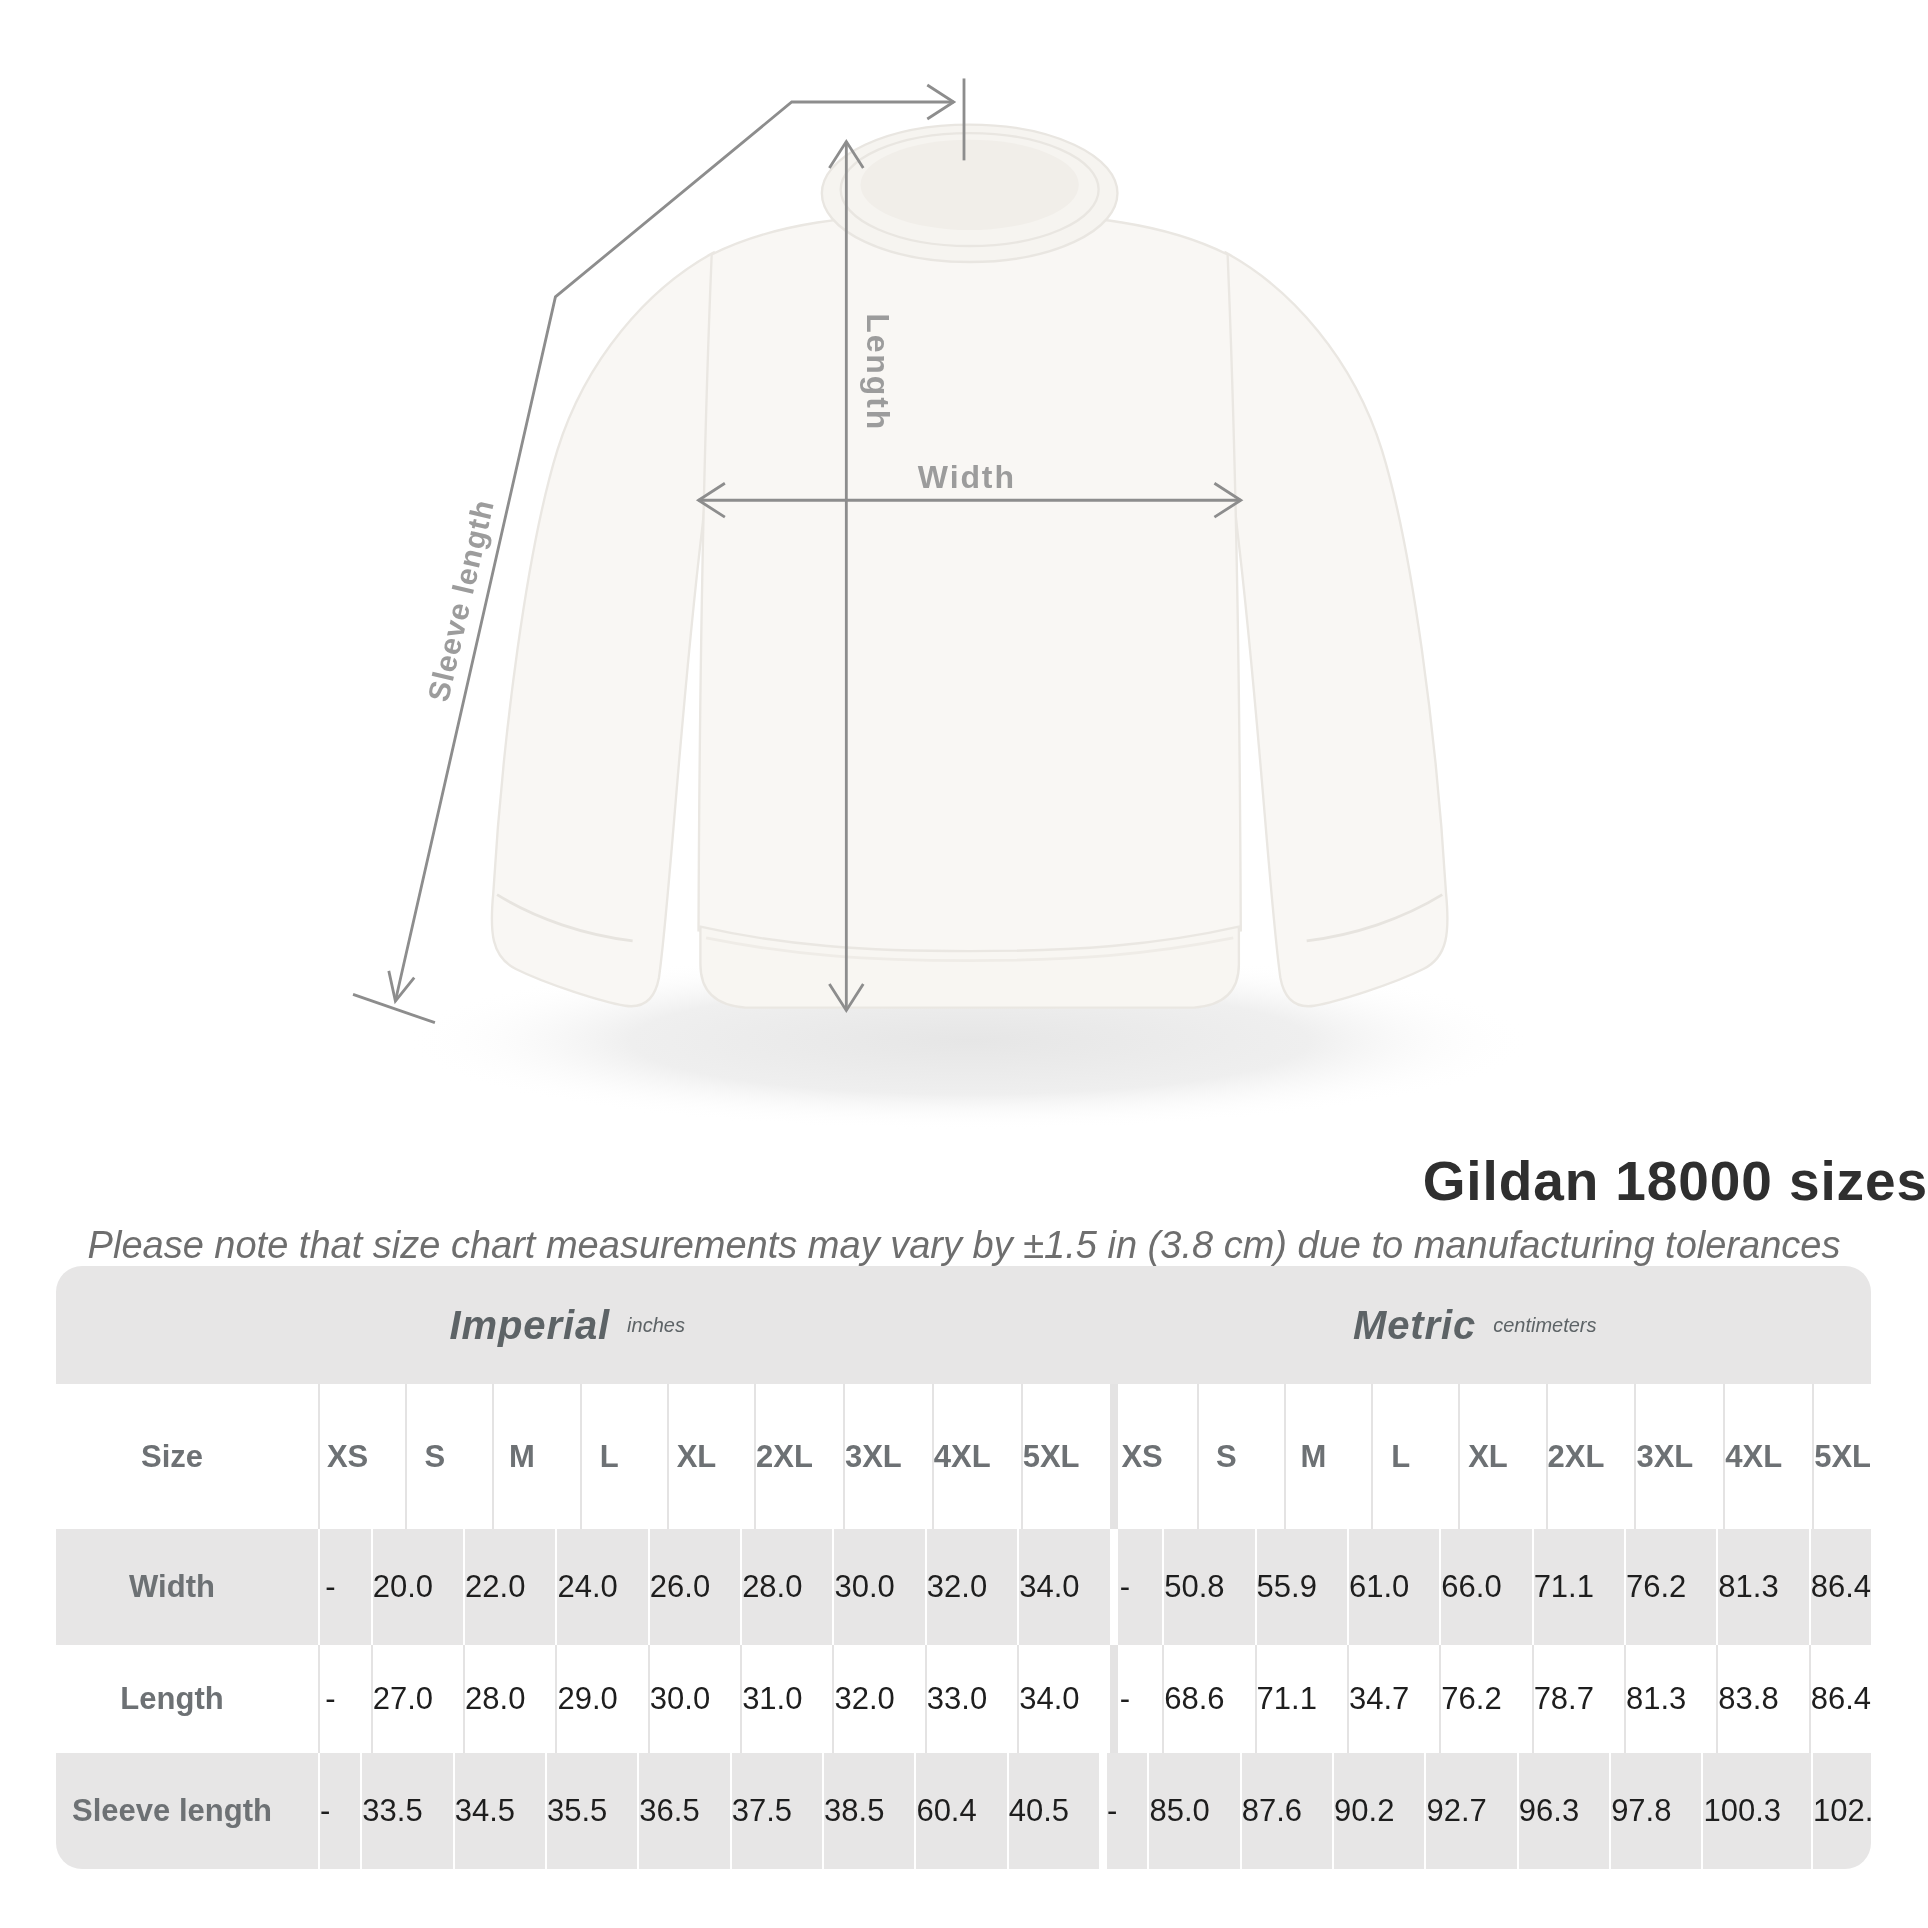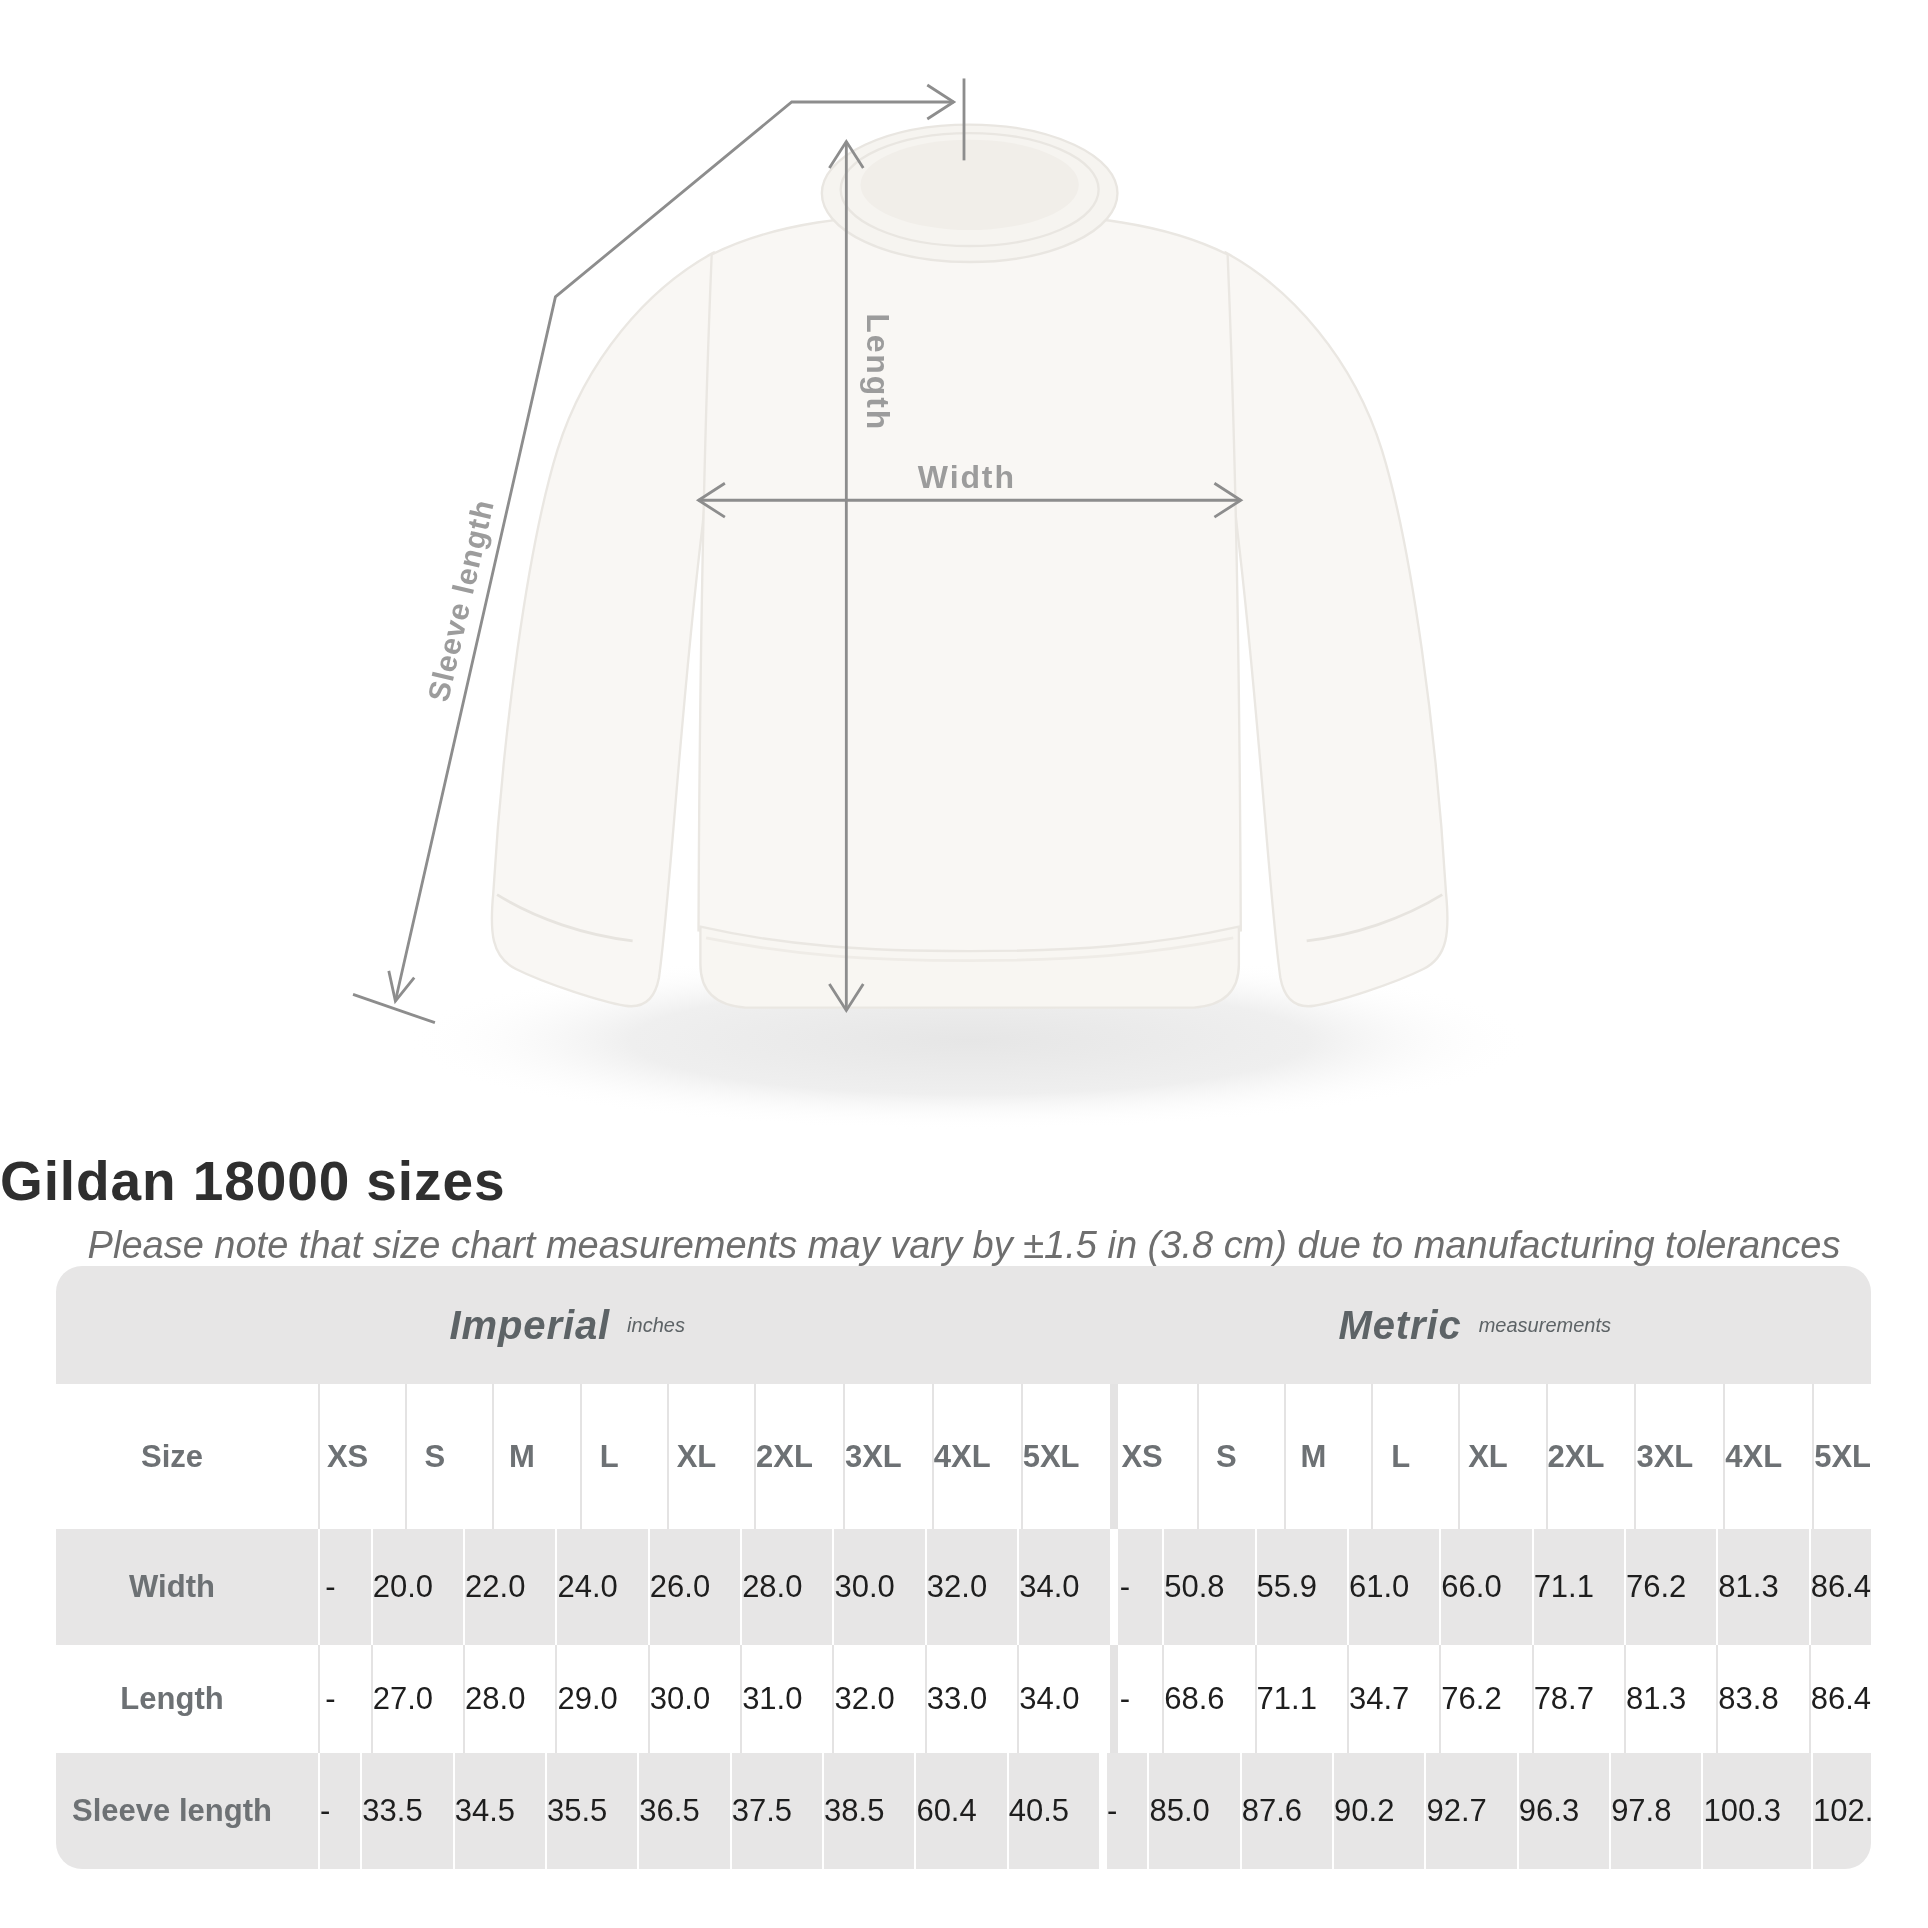--- a/index.html
+++ b/index.html
@@ -4,21 +4,21 @@
 <style>
   html,body{margin:0;padding:0;}
   body{
     width:1928px;height:1928px;position:relative;background:#ffffff;
     font-family:"Liberation Sans", sans-serif;overflow:hidden;
   }
   
   .diagram-wrap{position:absolute;left:0;top:0;width:1928px;height:1168px;}
   
   .chart-title{
-    position:absolute;left:0;top:1149px;width:1928px;text-align:left;
+    position:absolute;left:0;top:1149px;width:1928px;text-align:right;
     font-size:55px;font-weight:bold;color:#2f2f2f;letter-spacing:0.9px;
   }
   .chart-subtitle{
     position:absolute;left:0;top:1224px;width:1928px;text-align:center;
     font-size:38px;font-style:italic;color:#6e6e6e;
   }
   
   .size-table{
     position:absolute;left:56px;top:1266px;width:1815px;height:603px;
     border-radius:26px;overflow:hidden;background:#ffffff;
@@ -130,21 +130,21 @@
 <div class="chart-subtitle">Please note that size chart measurements may vary by ±1.5 in (3.8 cm) due to manufacturing tolerances</div>
 
 <div class="size-table">
   <div class="group-band">
     <div class="group-half imperial">
       <div class="group-label">Imperial</div>
       <div class="group-sublabel">inches</div>
     </div>
     <div class="group-half metric">
       <div class="group-label">Metric</div>
-      <div class="group-sublabel">measurements</div>
+      <div class="group-sublabel">centimeters</div>
     </div>
   </div>
   <div id="table-rows">
       <div class="t-row hdr">
         <div class="cell hdr-cell">Size</div>
         <div class="cell hdr-cell">XS</div>
         <div class="cell hdr-cell">S</div>
         <div class="cell hdr-cell">M</div>
         <div class="cell hdr-cell">L</div>
         <div class="cell hdr-cell">XL</div>

